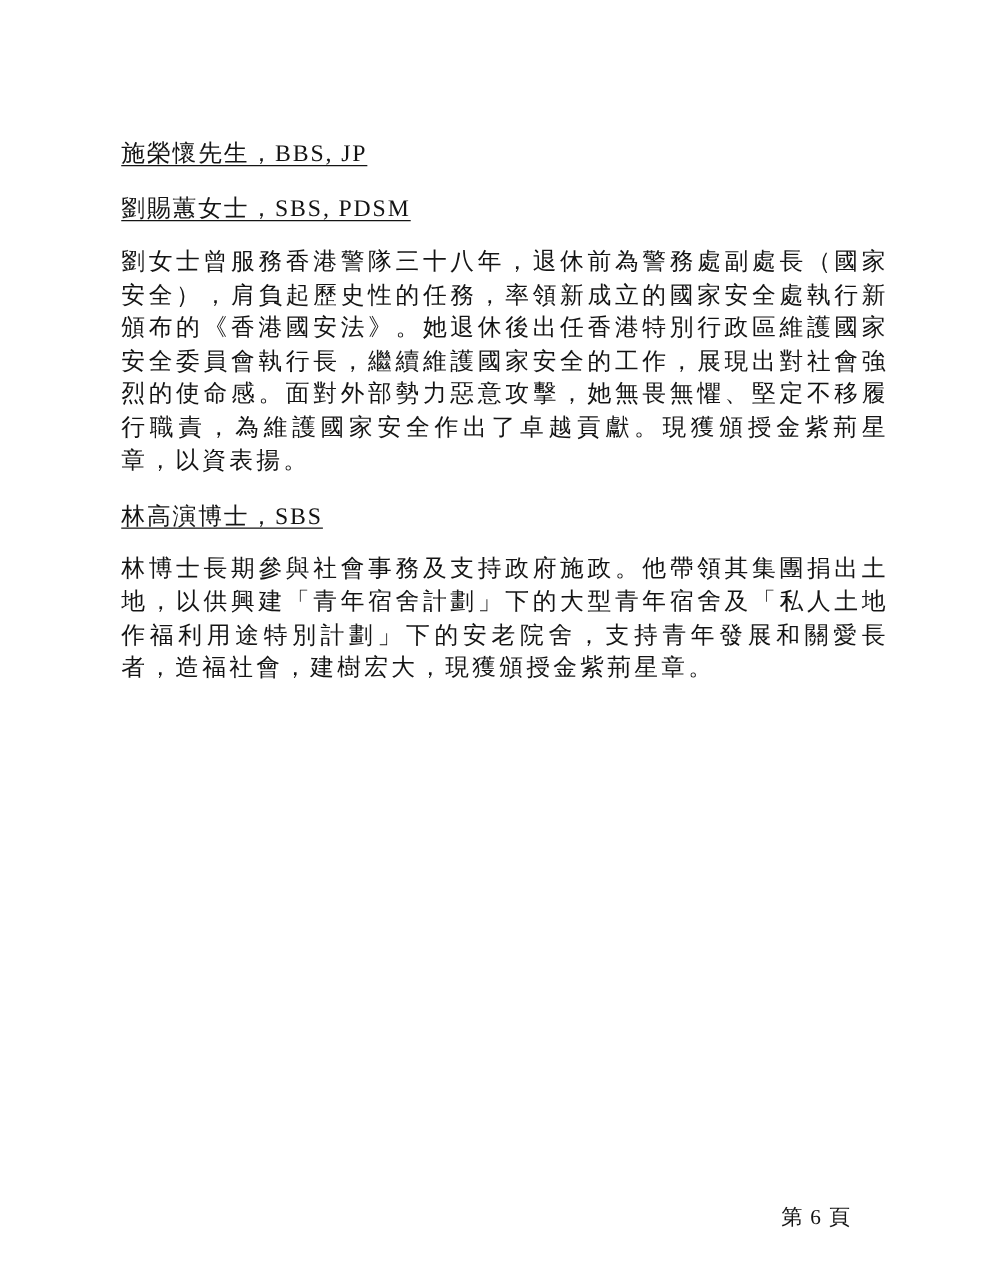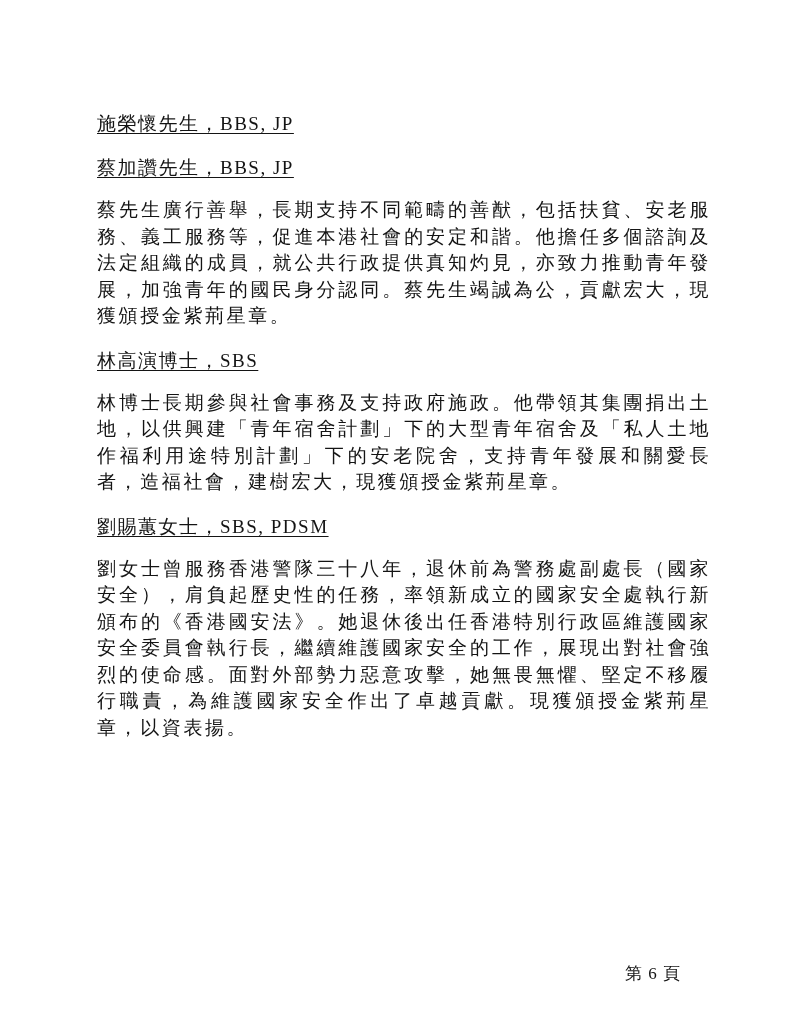--- a/index.html
+++ b/index.html
@@ -54,31 +54,27 @@
 </head>
 <body>
 
 <div class="page">
   <div class="content">
 
     <div class="section">
       <h2 class="section-heading">施榮懷先生，BBS, JP</h2>
     </div>
 
+
     <div class="section">
-      <h2 class="section-heading">蔡加讚先生，BBS, JP</h2>
-      <p class="section-body">蔡先生廣行善舉，長期支持不同範疇的善猷，包括扶貧、安老服務、義工服務等，促進本港社會的安定和諧。他擔任多個諮詢及法定組織的成員，就公共行政提供真知灼見，亦致力推動青年發展，加強青年的國民身分認同。蔡先生竭誠為公，貢獻宏大，現獲頒授金紫荊星章。</p>
+      <h2 class="section-heading">劉賜蕙女士，SBS, PDSM</h2>
+      <p class="section-body">劉女士曾服務香港警隊三十八年，退休前為警務處副處長（國家安全），肩負起歷史性的任務，率領新成立的國家安全處執行新頒布的《香港國安法》。她退休後出任香港特別行政區維護國家安全委員會執行長，繼續維護國家安全的工作，展現出對社會強烈的使命感。面對外部勢力惡意攻擊，她無畏無懼、堅定不移履行職責，為維護國家安全作出了卓越貢獻。現獲頒授金紫荊星章，以資表揚。</p>
     </div>
 
     <div class="section">
       <h2 class="section-heading">林高演博士，SBS</h2>
       <p class="section-body">林博士長期參與社會事務及支持政府施政。他帶領其集團捐出土地，以供興建「青年宿舍計劃」下的大型青年宿舍及「私人土地作福利用途特別計劃」下的安老院舍，支持青年發展和關愛長者，造福社會，建樹宏大，現獲頒授金紫荊星章。</p>
-    </div>
-
-    <div class="section">
-      <h2 class="section-heading">劉賜蕙女士，SBS, PDSM</h2>
-      <p class="section-body">劉女士曾服務香港警隊三十八年，退休前為警務處副處長（國家安全），肩負起歷史性的任務，率領新成立的國家安全處執行新頒布的《香港國安法》。她退休後出任香港特別行政區維護國家安全委員會執行長，繼續維護國家安全的工作，展現出對社會強烈的使命感。面對外部勢力惡意攻擊，她無畏無懼、堅定不移履行職責，為維護國家安全作出了卓越貢獻。現獲頒授金紫荊星章，以資表揚。</p>
     </div>
 
   </div>
 
   <div class="footer">第 6 頁</div>
 </div>
 
 </body></html>

